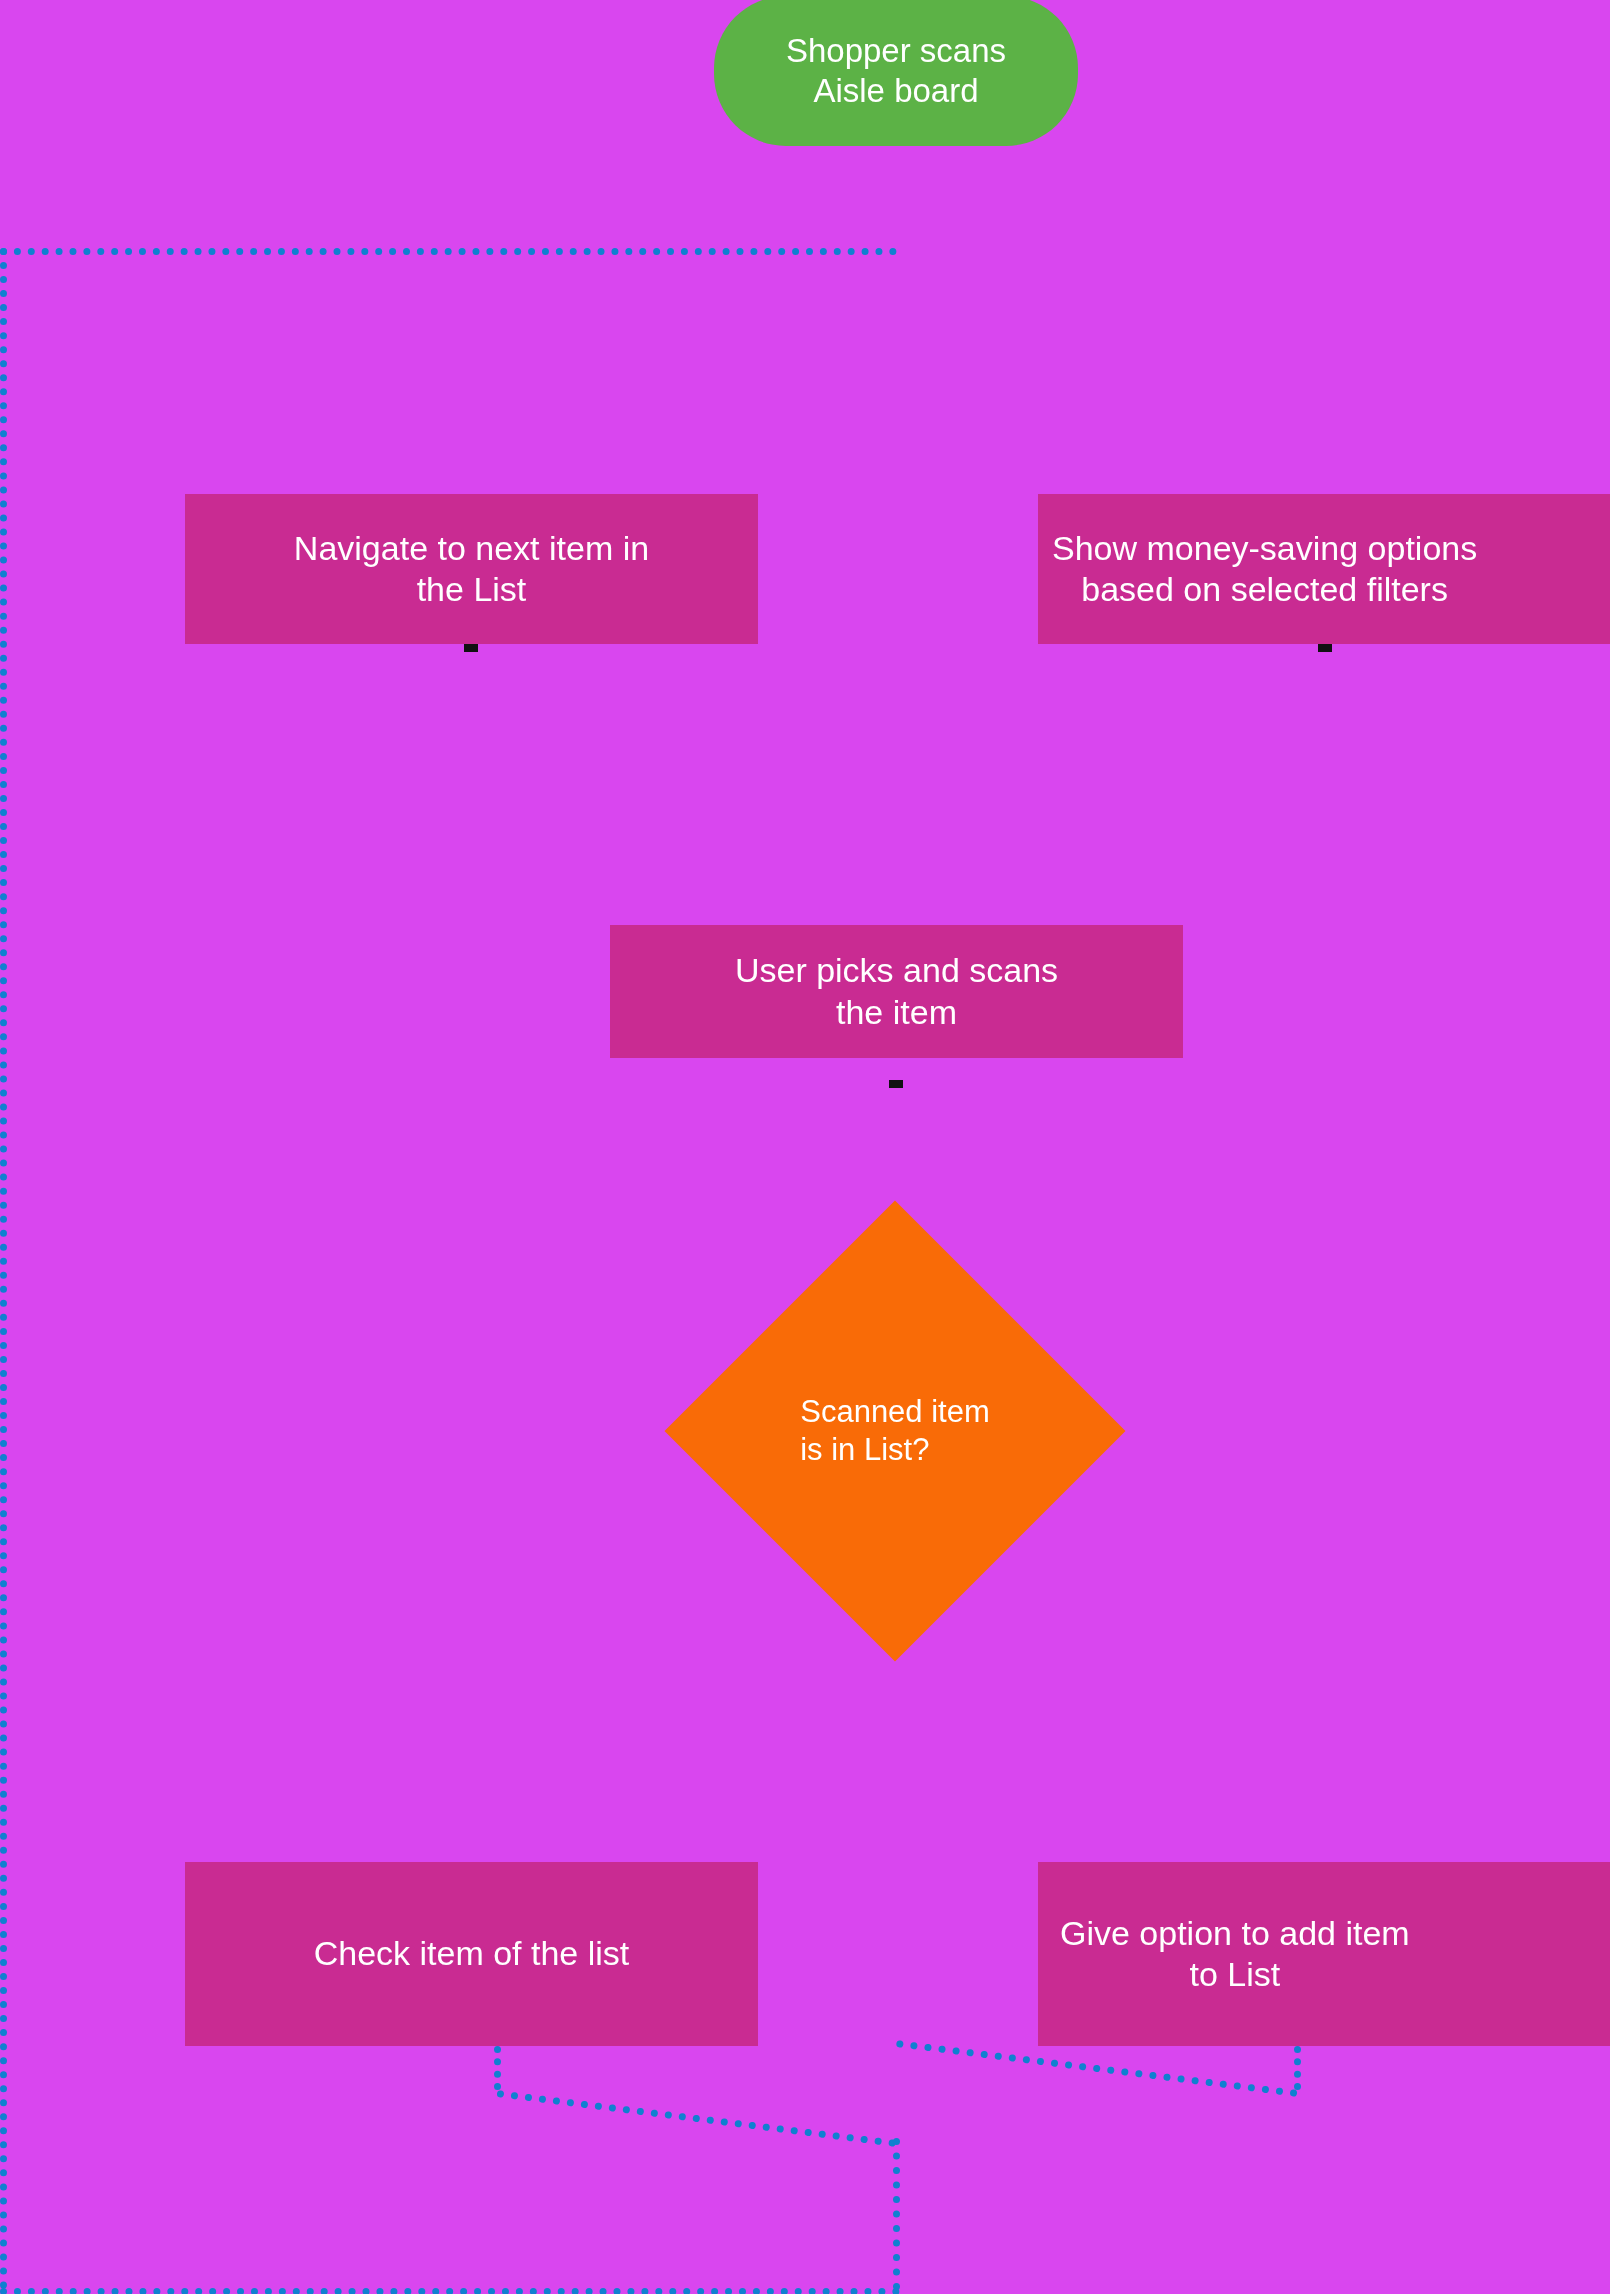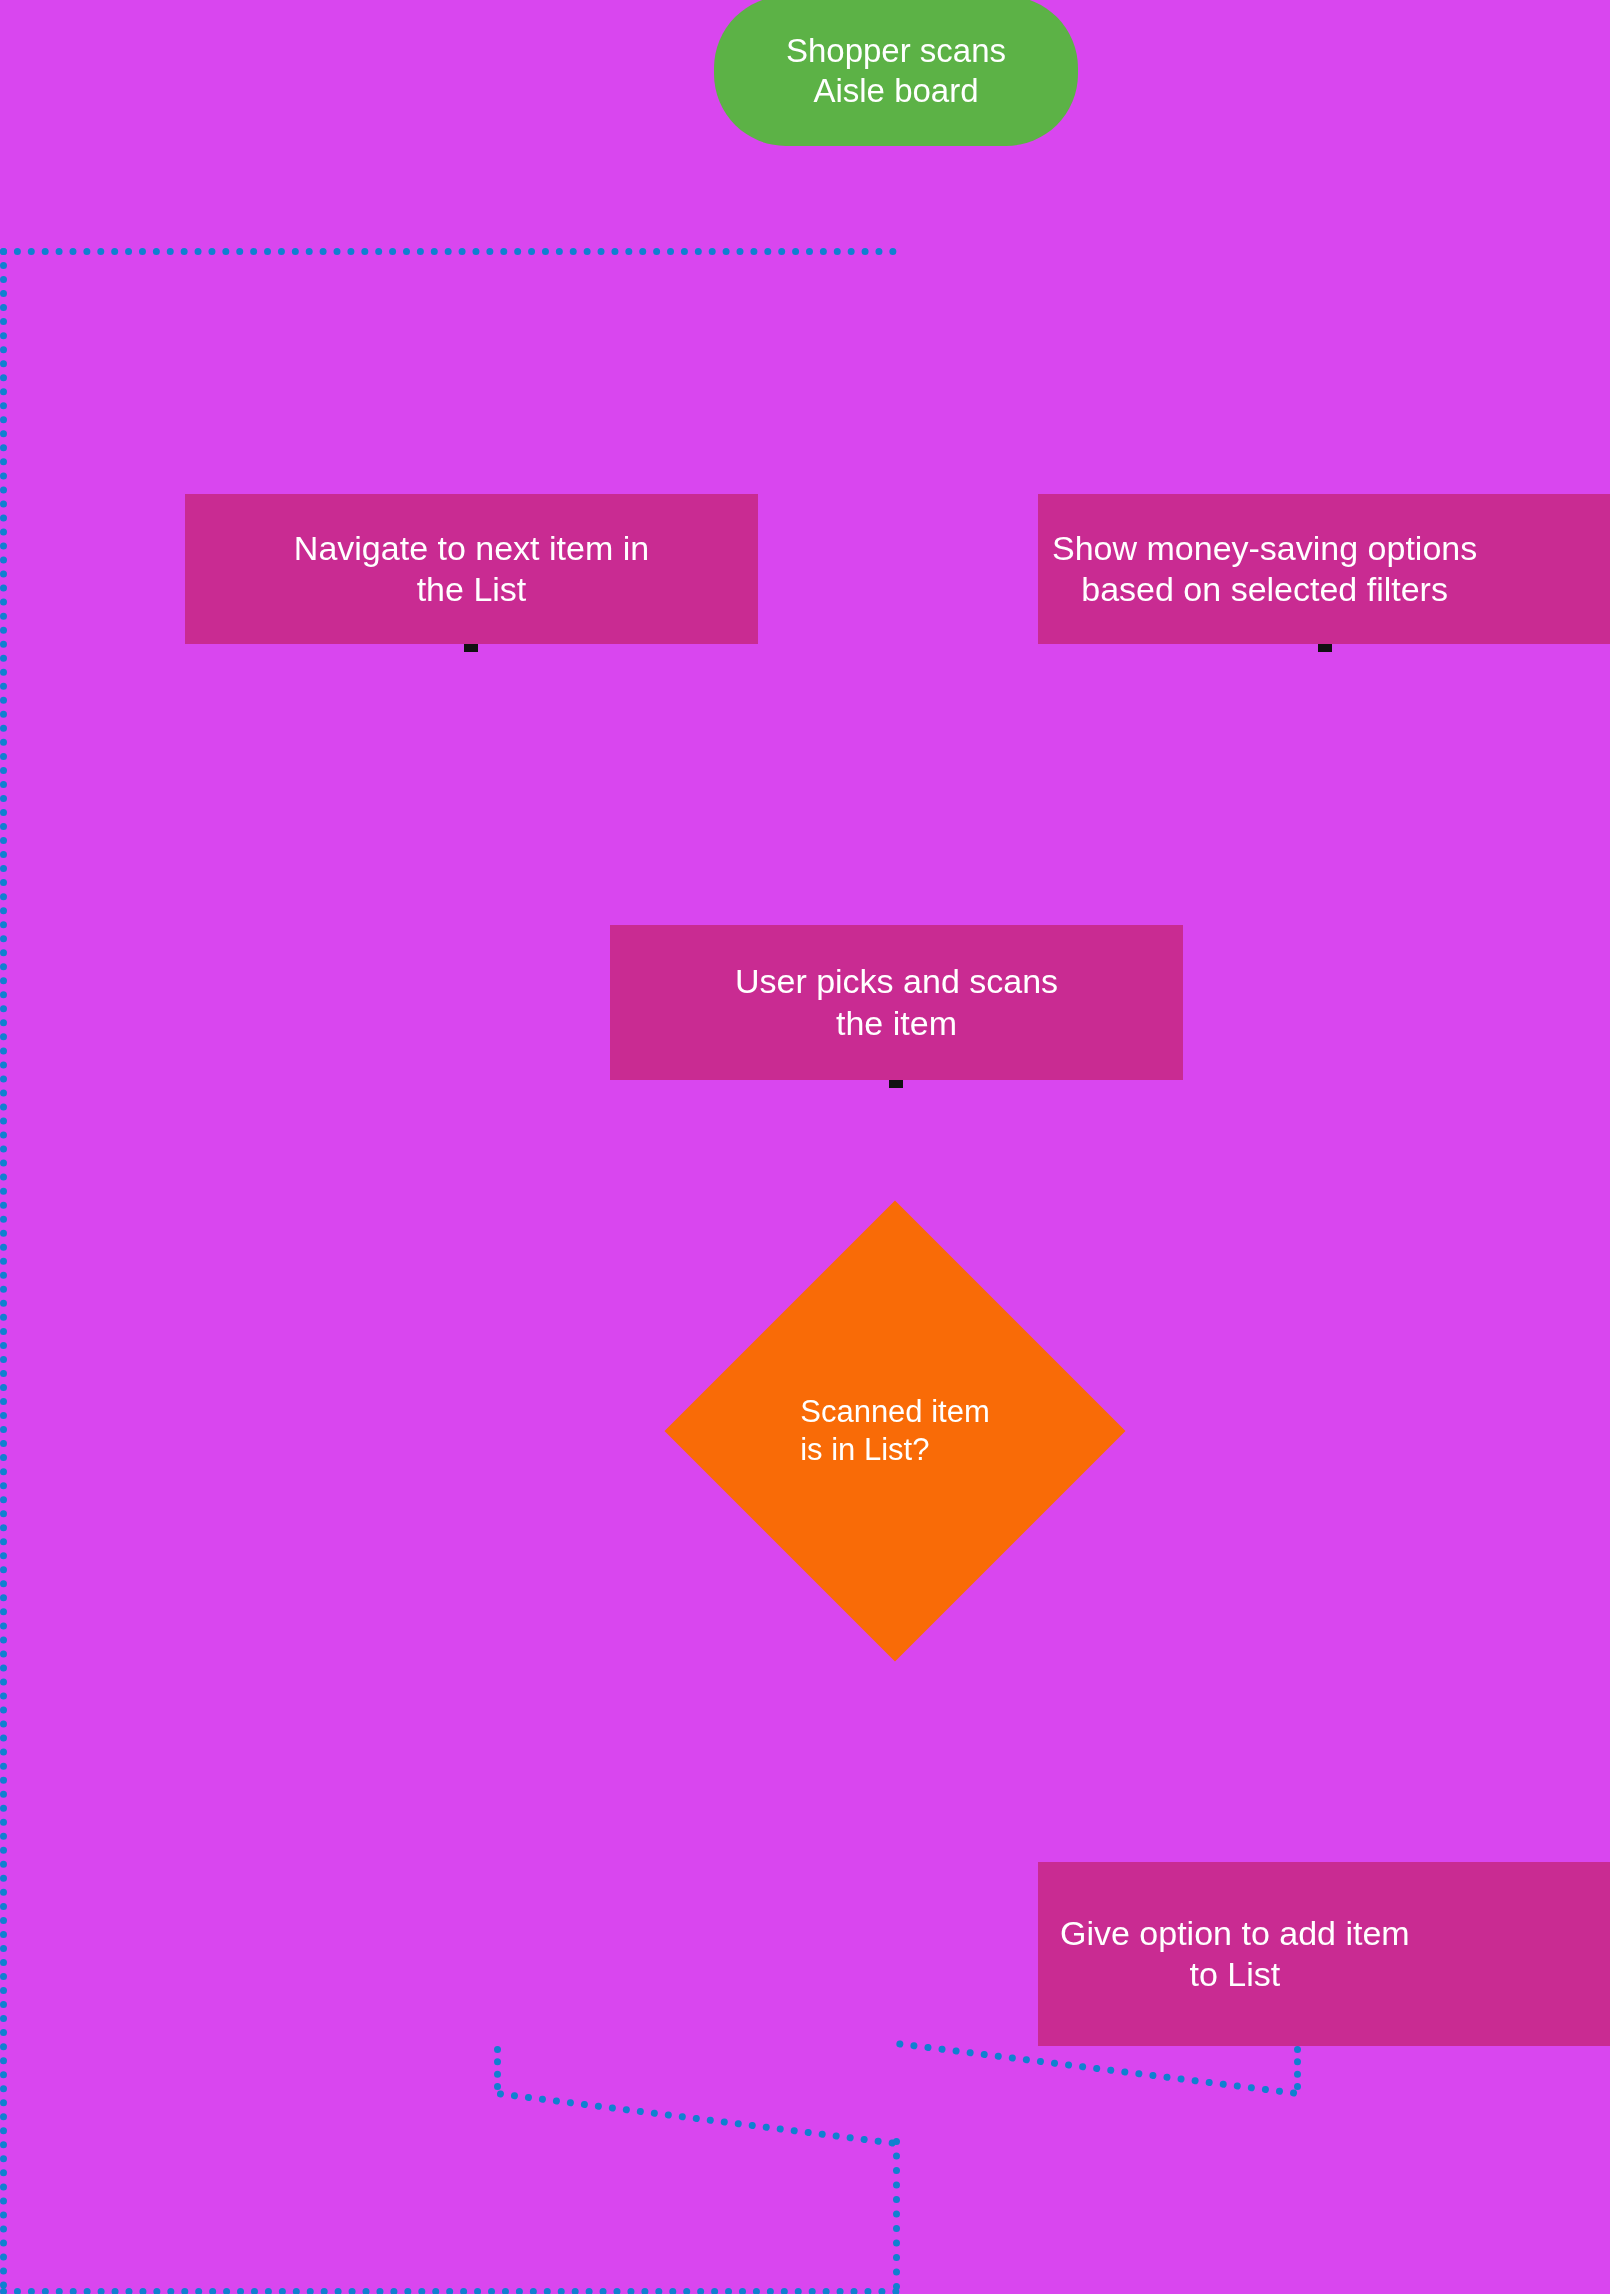--- a/index.html
+++ b/index.html
@@ -115,27 +115,28 @@
 Aisle board</div>
 
   <div class="node node-process" style="left:185px; top:494px; width:573px; height:150px;">Navigate to next item in
 the List</div>
   <div class="arrow-stub" style="left:464px; top:644px;"></div>
 
   <div class="node node-process" style="left:1038px; top:494px; width:600px; height:150px; justify-content:flex-start; padding-left:14px;">Show money-saving options
 based on selected filters</div>
   <div class="arrow-stub" style="left:1318px; top:644px;"></div>
 
-  <div class="node node-process" style="left:610px; top:925px; width:573px; height:155px;">User picks and scans
+  <div class="node node-process" style="left:610px; top:925px; width:573px; height:133px;">User picks and scans
 the item</div>
   <div class="arrow-stub" style="left:889px; top:1080px;"></div>
 
   <div class="node-decision-wrap" style="left:732px; top:1268px; width:326px; height:326px;">
     <div class="node-decision-shape"></div>
     <div class="node-decision-label">Scanned item
 is in List?</div>
   </div>
 
+  <div class="node node-process" style="left:185px; top:1862px; width:573px; height:184px;">Check item of the list</div>
 
   <div class="node node-process" style="left:1038px; top:1862px; width:600px; height:184px; justify-content:flex-start; padding-left:22px;">Give option to add item
 to List</div>
 
 </div>
 
 </body></html>

